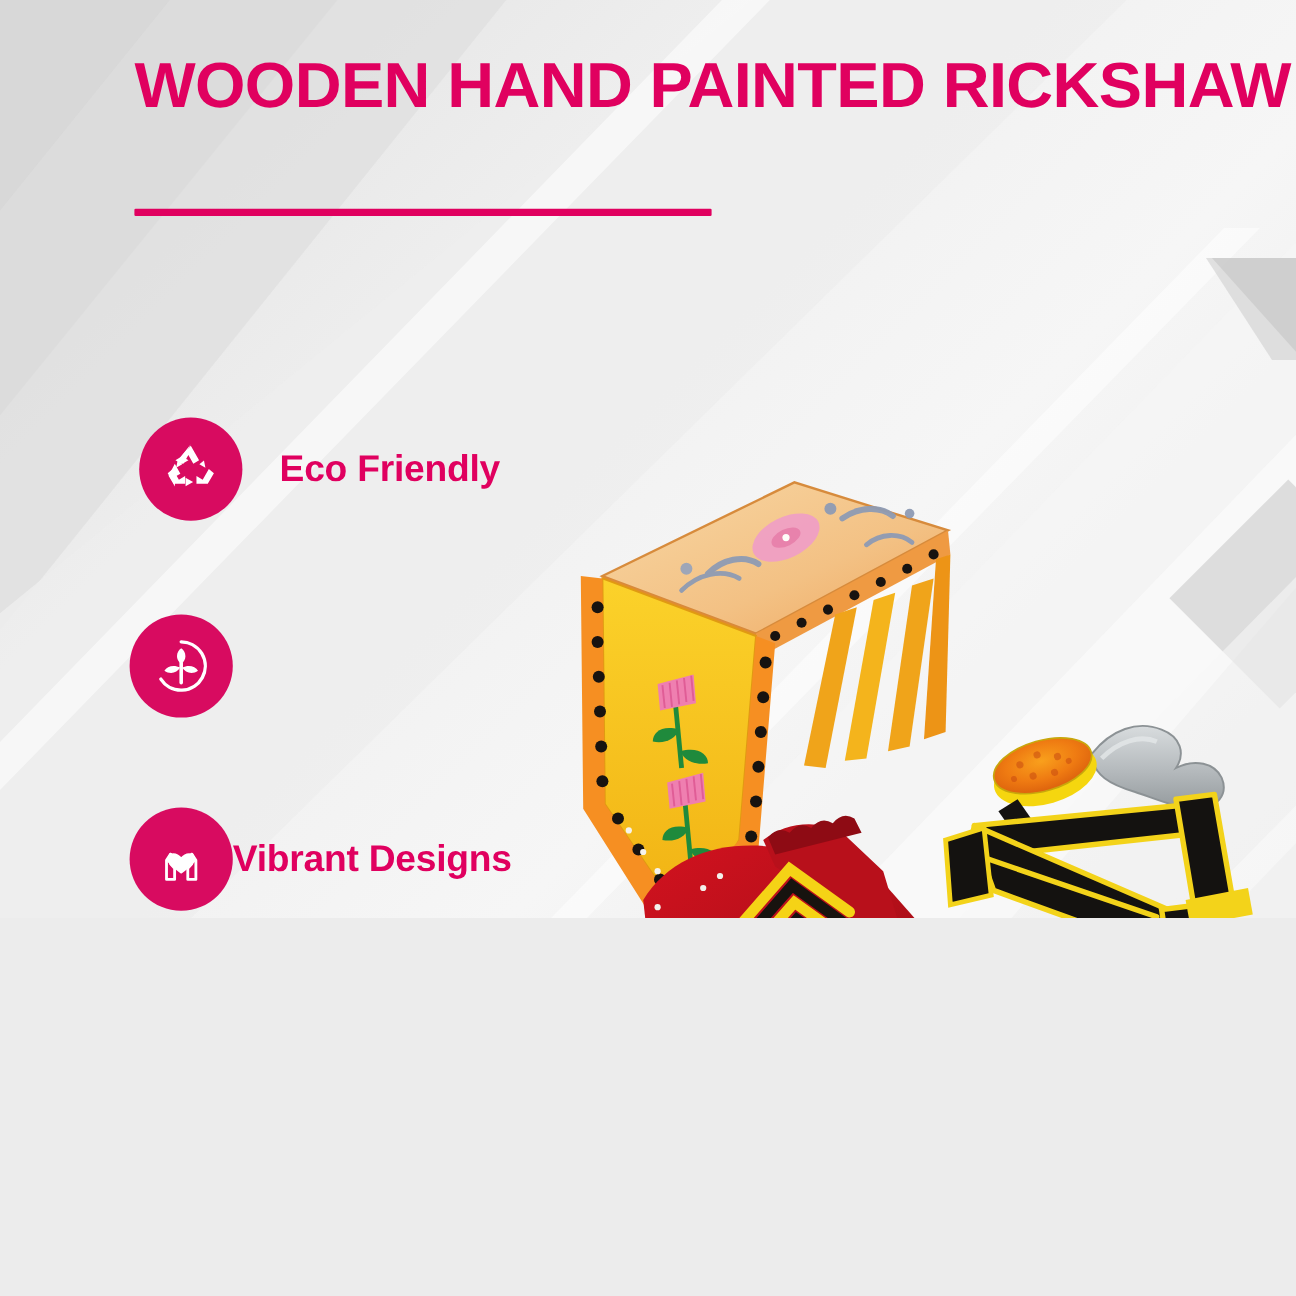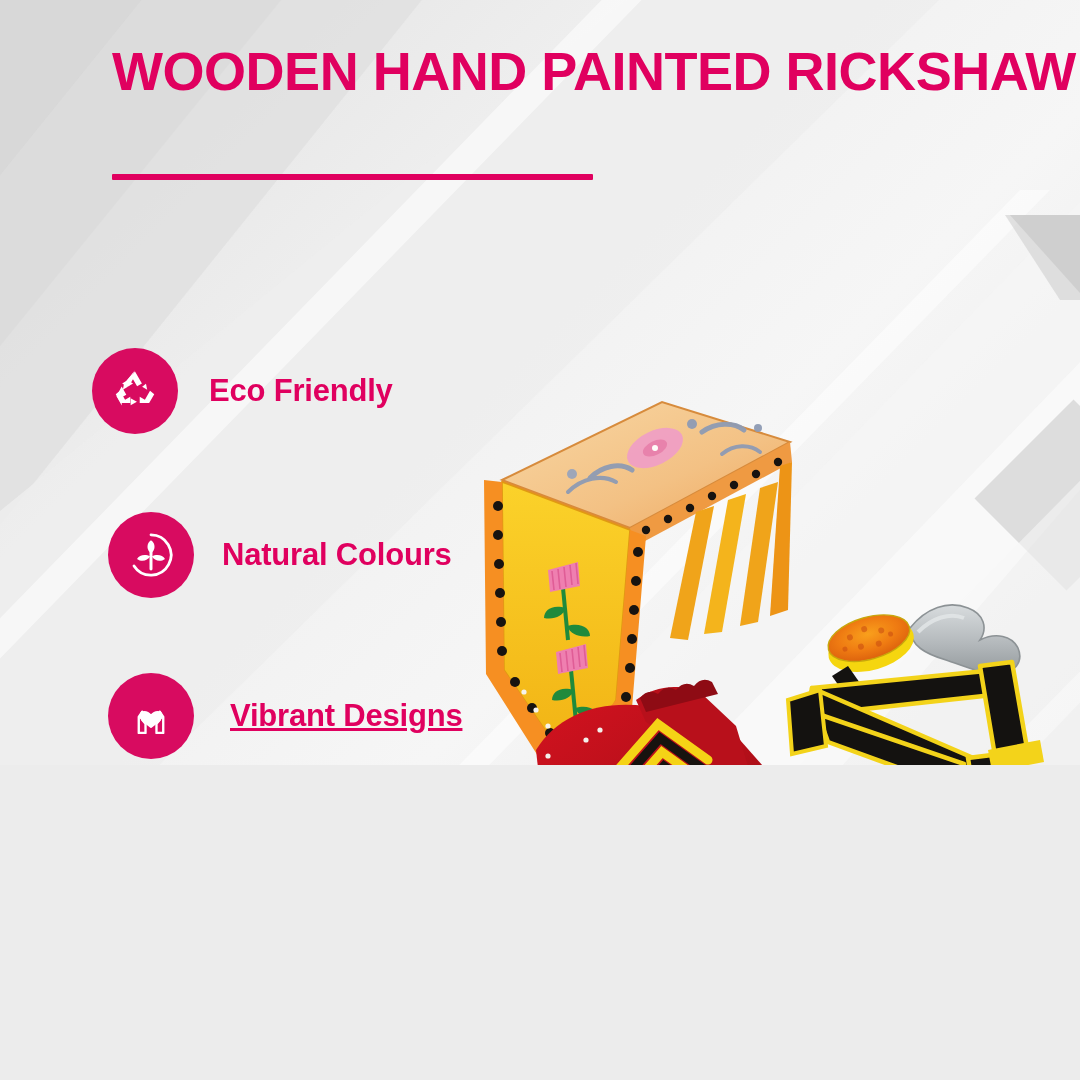--- a/index.html
+++ b/index.html
@@ -101,21 +101,21 @@
 
       <polygon points="430,1140 1140,420 1140,1140" fill="#f7f7f7" opacity="0.55"></polygon>
     </svg>
   </div>
 
   <div id="title">WOODEN HAND PAINTED RICKSHAW</div>
   <div id="divider"></div>
 
   <div id="features">
 
-    <div class="feature" style="left:92px;top:347px;">
+    <div class="feature" style="left:116px;top:347px;">
       <div class="badge">
         <svg width="52" height="52" viewBox="0 0 64 64" xmlns="http://www.w3.org/2000/svg" fill="#ffffff">
           <path d="M32 6.5 L24.5 19.8 L29.6 22.8 L22.9 26.7 L16.2 22.8 L21.3 19.8 Z"></path>
           <path d="M32.2 7.2 l7.2 12.6 -5.2 3 6.8 3.9 6.7 -3.9 -5.1 -3 z" opacity="0"></path>
 
           <path d="M32 8 L40.5 22.9 L34.6 26.3 L29.5 17.4 L24.4 26.3 L18.5 22.9 Z"></path>
 
           <path d="M15.6 26.4 L21.3 36.6 L15.7 39.7 L15.7 49.8 L9.2 38.6 Z"></path>
           <path d="M9.4 38.9 L22.4 38.9 L22.4 45.6 L14.9 45.6 Z" opacity="0"></path>
           <path d="M10.2 41.6 L25.4 41.6 L25.4 48.3 L10.2 48.3 Z" transform="rotate(0 17 44)" opacity="0"></path>
@@ -141,37 +141,36 @@
 
           <path d="M32 48 L32 29" fill="none" stroke="#ffffff" stroke-width="3.4" stroke-linecap="round"></path>
 
           <path d="M32 30 C26.5 26 26.8 18.5 32 15 C37.2 18.5 37.5 26 32 30 Z" fill="#ffffff"></path>
 
           <path d="M31 33.5 C25.5 30.5 18.5 31.8 16 36.5 C21 40.2 28 39 31 33.5 Z" fill="#ffffff"></path>
 
           <path d="M33 33.5 C38.5 30.5 45.5 31.8 48 36.5 C43 40.2 36 39 33 33.5 Z" fill="#ffffff"></path>
         </svg>
       </div>
-      <span class="flabel" style="margin-left:28px;">Natural Colours</span>
     </div>
 
     <div class="feature" style="left:108px;top:672px;">
       <div class="badge">
         <svg width="54" height="54" viewBox="0 0 64 64" xmlns="http://www.w3.org/2000/svg" fill="none" stroke="#ffffff" stroke-width="2.8" stroke-linejoin="round" stroke-linecap="round">
 
           <path d="M32 31.5 C27 25.5 20.5 26 19.5 31 C18.7 35.2 23.6 38.8 32 45 C40.4 38.8 45.3 35.2 44.5 31 C43.5 26 37 25.5 32 31.5 Z" fill="#ffffff" stroke="#ffffff" stroke-width="2.2"></path>
 
           <path d="M21.5 27 L17.5 33 L17.5 52 L25.5 52 L25.5 41 L21.5 36.5"></path>
           <path d="M21.6 27.2 C20.1 29.6 19.6 31.6 19.7 34"></path>
 
           <path d="M42.5 27 L46.5 33 L46.5 52 L38.5 52 L38.5 41 L42.5 36.5"></path>
           <path d="M42.4 27.2 C43.9 29.6 44.4 31.6 44.3 34"></path>
         </svg>
       </div>
-      <span class="flabel" style="margin-left:36px;text-decoration:underline;">Vibrant Designs</span>
+      <span class="flabel" style="">Vibrant Designs</span>
     </div>
 
     <div class="feature" style="left:108px;top:838px;">
       <div class="badge">
         <svg width="54" height="54" viewBox="0 0 64 64" xmlns="http://www.w3.org/2000/svg" fill="#ffffff">
 
           <path d="M21.5 10.5 C23.6 9.4 25.2 10.4 26.4 11.6 C27.9 10.6 29.6 11.3 30.2 12.8
                    C32.6 12.3 34.7 13.4 35.6 15.2 C38.3 14.9 40.6 16.1 41.9 17.8
                    C44.1 17.3 45.9 18.3 46.6 20.1 C47.4 22 46.5 23.7 45 24.7
                    C44.2 26.3 42.6 26.9 41 26.6 C40.3 28.3 39.4 29.6 38.1 30.4

